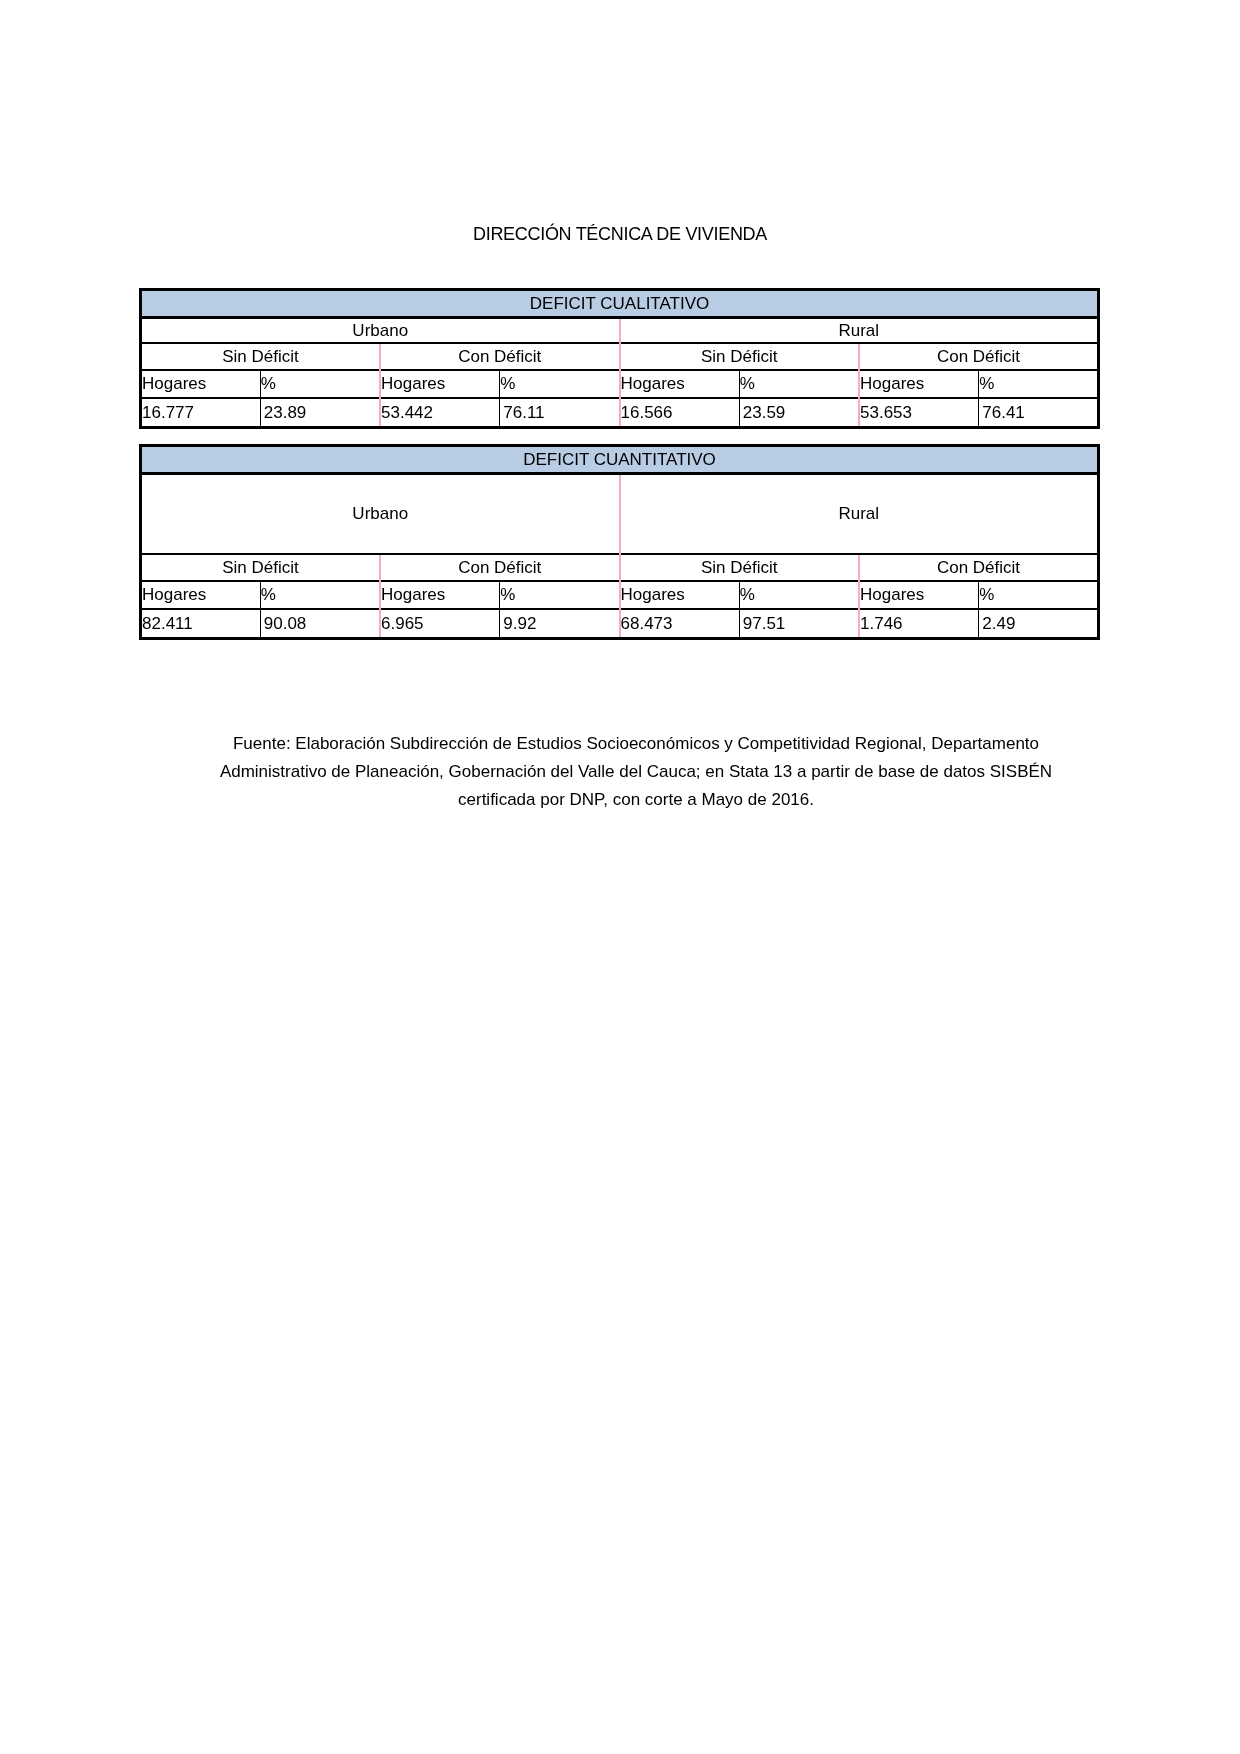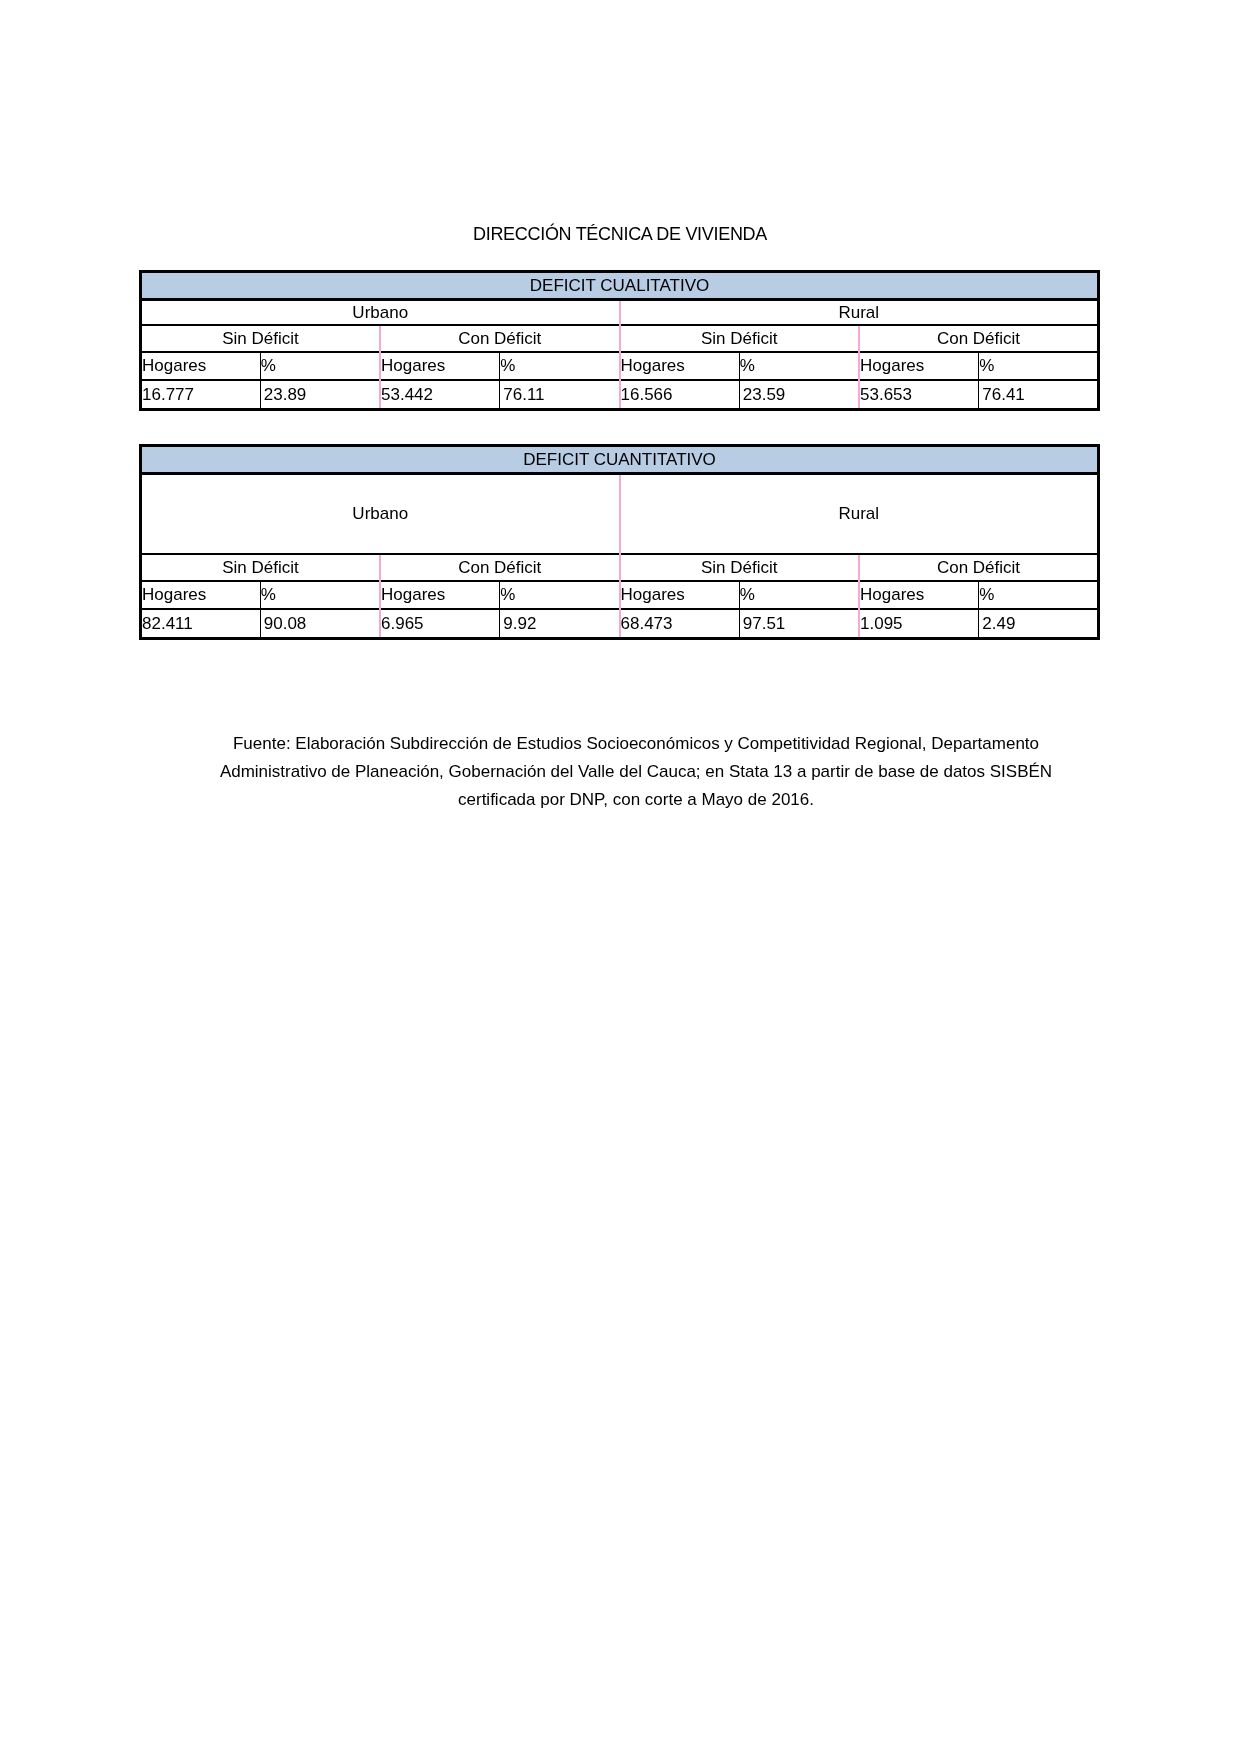--- a/index.html
+++ b/index.html
@@ -24,21 +24,21 @@
   }
   table.dtable {
     position: absolute;
     left: 139px;
     width: 961px;
     border-collapse: collapse;
     table-layout: fixed;
     font-size: 17px;
     color: #000000;
   }
-  .t1 { top: 270px; }
+  .t1 { top: 288px; }
   .t2 { top: 444px; }
   table.dtable td {
     overflow: hidden;
     white-space: nowrap;
     padding: 0;
     vertical-align: middle;
   }
   
   table.dtable tr td:first-child { border-left: 3px solid #000; }
   table.dtable tr td:last-child  { border-right: 3px solid #000; }
@@ -184,21 +184,21 @@
         <td class="bL2">Hogares</td>
         <td class="bL1">%</td>
       </tr>
       <tr class="r-data">
         <td class="num">82.411</td>
         <td class="bL1 pct">90.08</td>
         <td class="bL2 num">6.965</td>
         <td class="bL1 pct">9.92</td>
         <td class="bL2 num">68.473</td>
         <td class="bL1 pct">97.51</td>
-        <td class="bL2 num">1.095</td>
+        <td class="bL2 num">1.746</td>
         <td class="bL1 pct">2.49</td>
       </tr>
     </tbody>
   </table>
 
   <div class="footer">
     <div>Fuente: Elaboración Subdirección de Estudios Socioeconómicos y Competitividad Regional, Departamento</div>
     <div>Administrativo de Planeación, Gobernación del Valle del Cauca; en Stata 13 a partir de base de datos SISBÉN</div>
     <div>certificada por DNP, con corte a Mayo de 2016.</div>
   </div>

